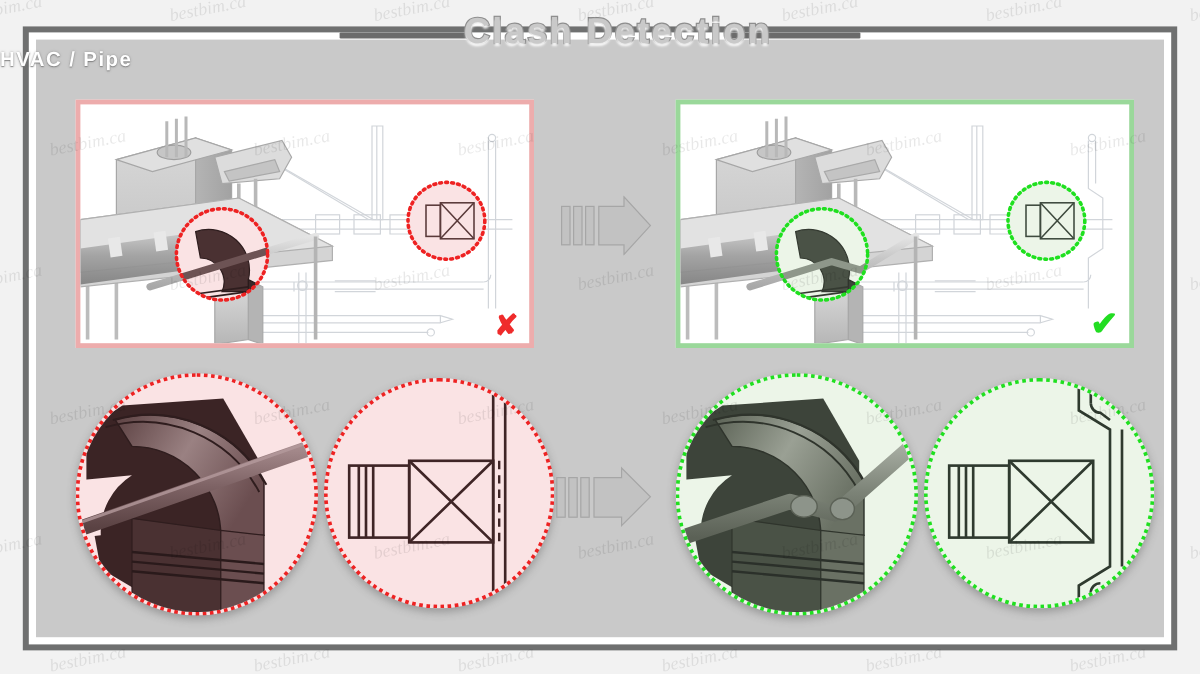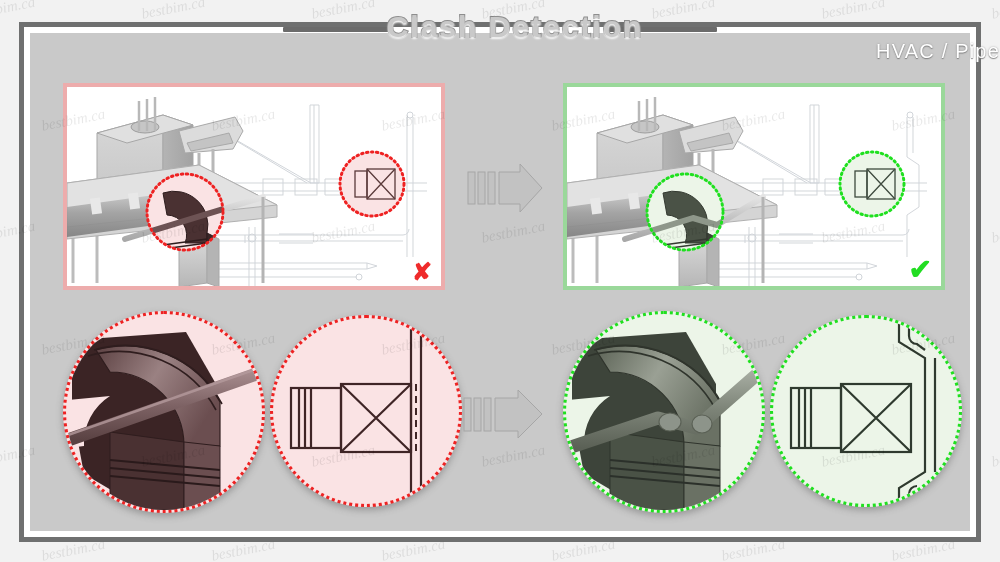--- a/index.html
+++ b/index.html
@@ -40,22 +40,22 @@
   .rule.right{left:607px;width:110px;}
   #maintitle{
     position:absolute;left:15px;top:10px;width:1000px;text-align:center;
     font-size:30px;font-weight:bold;letter-spacing:2px;
     color:#c9c9c9;
     -webkit-text-stroke:2px #8e8e8e;
     paint-order:stroke fill;
     text-shadow:0 2px 2px rgba(255,255,255,.9);
   }
   #subtitle{
-    position:absolute;left:0;top:40px;width:1000px;text-align:right;
-    font-size:20px;font-weight:normal;letter-spacing:1.2px;
+    position:absolute;left:0;top:40px;width:1000px;text-align:left;
+    font-size:17px;font-weight:bold;letter-spacing:1.2px;
     color:#ffffff;
     text-shadow:0 1px 1px rgba(120,120,120,.85),0 0 2px rgba(130,130,130,.7);
   }
   
   .viewpanel{
     position:absolute;background:#ffffff;box-sizing:border-box;overflow:hidden;
   }
   #panel-clash{left:33px;top:50px;width:382px;height:207px;border:4px solid #edacac;}
   #panel-fixed{left:533px;top:50px;width:382px;height:207px;border:4px solid #9ad89a;}
   .verdict{

